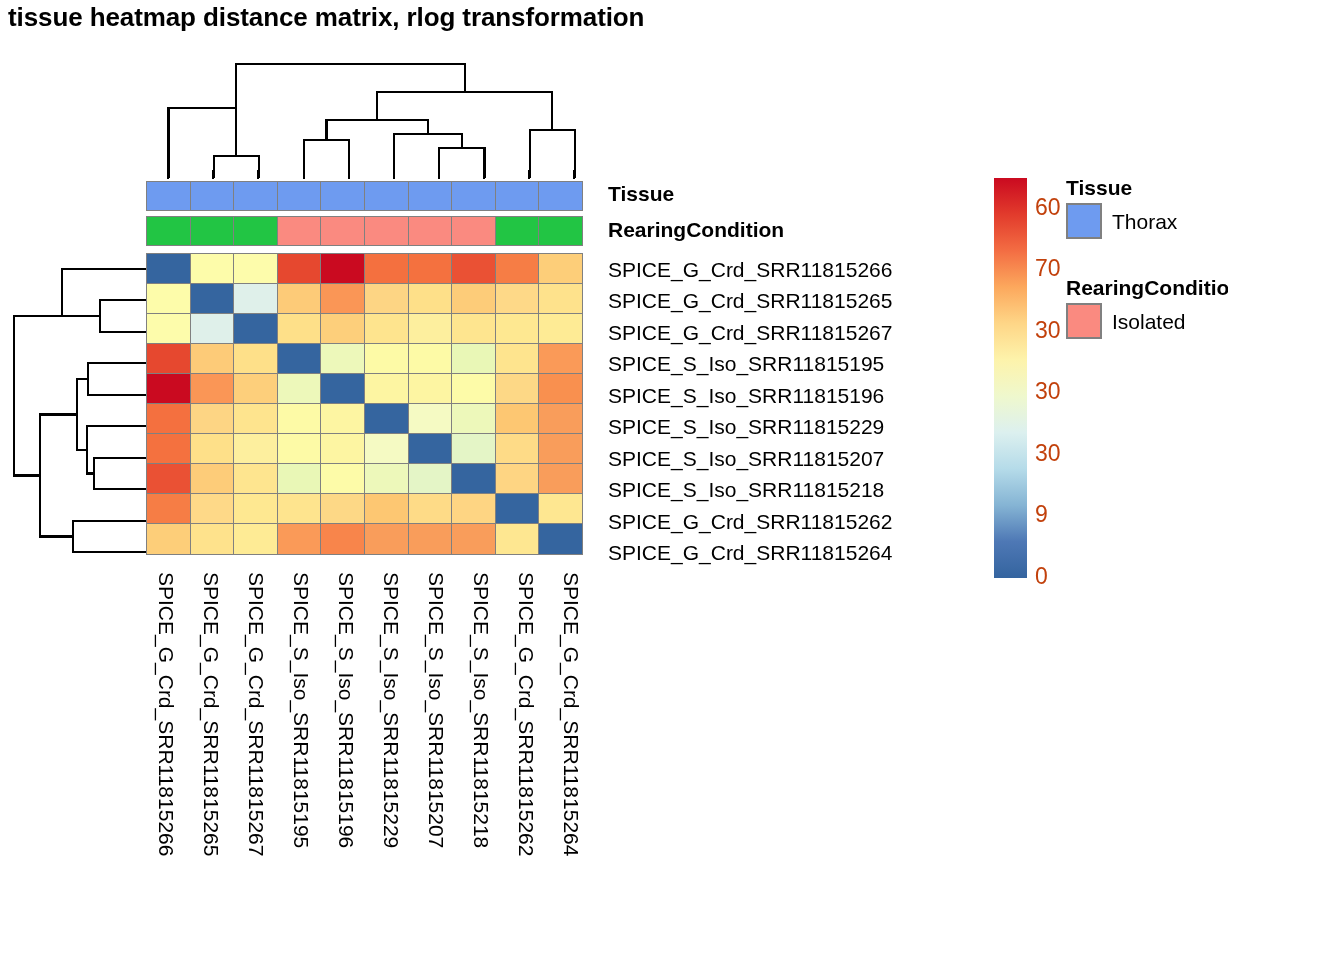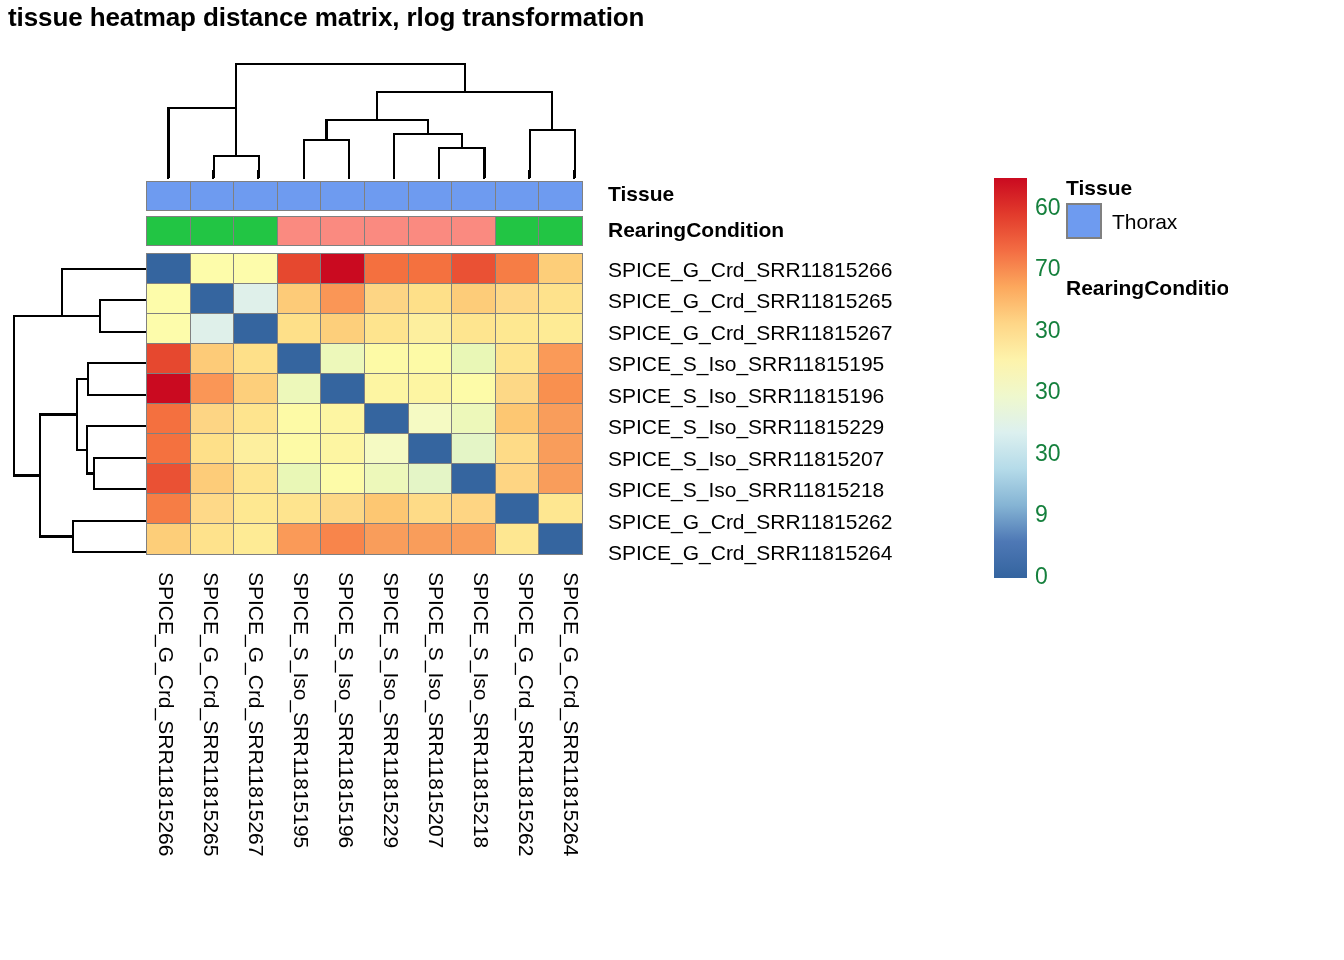--- a/index.html
+++ b/index.html
@@ -58,21 +58,21 @@
     transform-origin: left top;
     transform: rotate(90deg);
     line-height: 1;
   }
 
   
   #colorbar-wrap { position: absolute; }
   #colorbar { position: absolute; left: 0; top: 0; }
   .cb-tick {
     position: absolute;
-    font-size: 23px; color: #15803d; white-space: nowrap;
+    font-size: 23px; color: #c2410c; white-space: nowrap;
     line-height: 1;
   }
 
   
   .legend-block { position: absolute; }
   .legend-title {
     font-size: 21px; font-weight: bold; color: #000;
     margin: 0 0 4px 0; white-space: nowrap; line-height: 1.1;
   }
   .legend-item {
@@ -349,15 +349,19 @@
   <div class="legend-block" id="legend-0" style="left:1066px; top:176px;">
       <div class="legend-title">Tissue</div>
       <div class="legend-item">
         <div class="legend-swatch" style="background: rgb(110, 155, 240);"></div>
         <div class="legend-text">Thorax</div>
       </div>
     </div>
 
   <div class="legend-block" id="legend-1" style="left:1066px; top:276px;">
       <div class="legend-title">RearingCondition</div>
+      <div class="legend-item">
+        <div class="legend-swatch" style="background: rgb(250, 138, 128);"></div>
+        <div class="legend-text">Isolated</div>
+      </div>
     </div>
 
 </div>
 
 </body></html>

